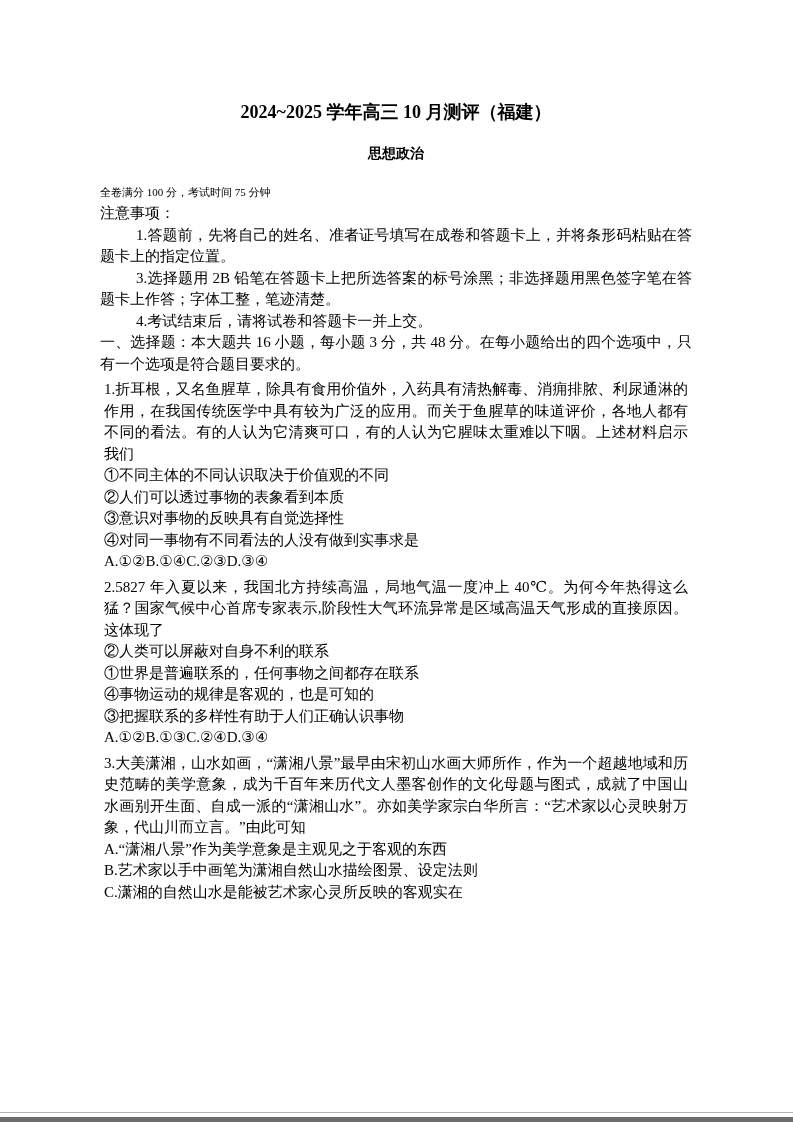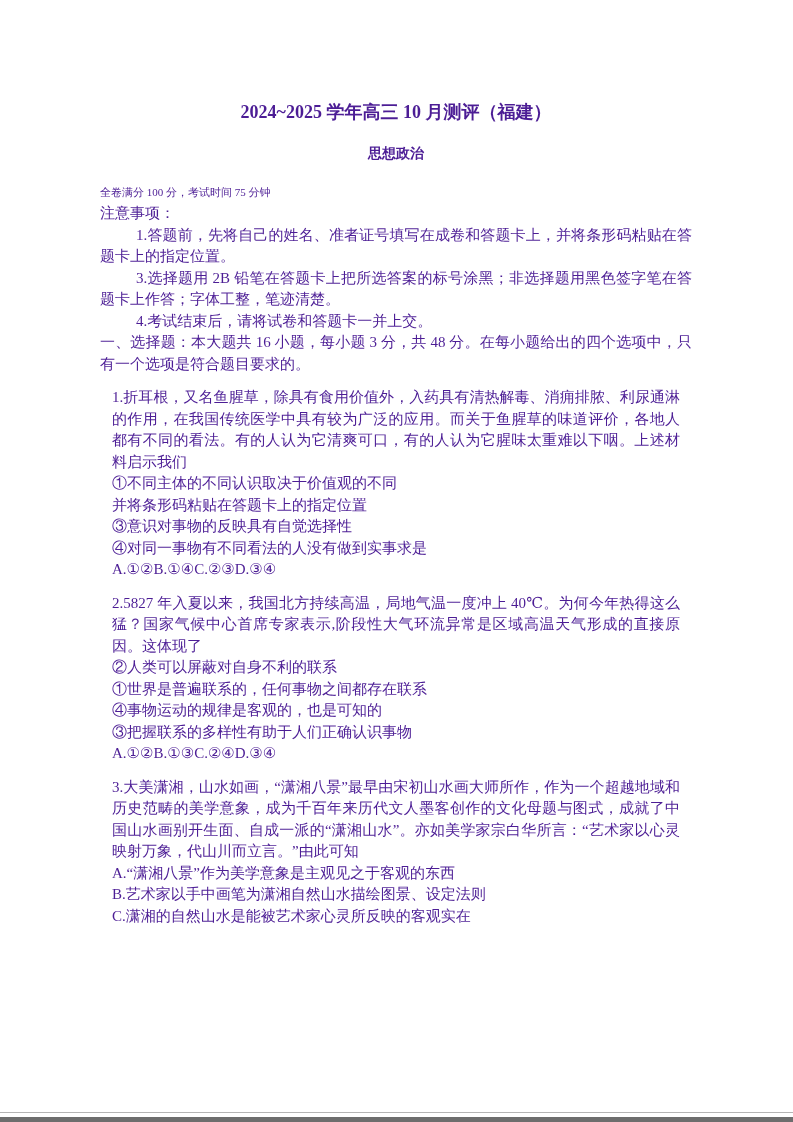--- a/index.html
+++ b/index.html
@@ -7,21 +7,21 @@
     padding: 0;
     background: #ffffff;
   }
   .page {
     position: relative;
     width: 793px;
     height: 1122px;
     background: #ffffff;
     overflow: hidden;
     font-family: "Liberation Serif", "DejaVu Serif", serif;
-    color: #4c1d95;
+    color: #000000;
   }
   .content {
     position: absolute;
     left: 100px;
     top: 92px;
     width: 592px;
     font-size: 15px;
     line-height: 21.5px;
     text-align: justify;
   }
@@ -50,21 +50,21 @@
     margin: 0;
   }
   .notice-item {
     margin: 0;
     text-indent: 2.4em;
   }
   .section-heading {
     margin: 0;
   }
   .question {
-    margin: 12px;
+    margin: 4px;
   }
   .stem {
     margin: 0;
   }
   .opt-line {
     margin: 0;
     text-align: left;
   }
   .bottom-thin-line {
     position: absolute;
@@ -96,21 +96,21 @@
     <div class="notice-heading">注意事项：</div>
     <p class="notice-item">1.答题前，先将自己的姓名、准者证号填写在成卷和答题卡上，并将条形码粘贴在答题卡上的指定位置。</p>
     <p class="notice-item">3.选择题用 2B 铅笔在答题卡上把所选答案的标号涂黑；非选择题用黑色签字笔在答题卡上作答；字体工整，笔迹清楚。</p>
     <p class="notice-item">4.考试结束后，请将试卷和答题卡一并上交。</p>
 
     <div class="section-heading">一、选择题：本大题共 16 小题，每小题 3 分，共 48 分。在每小题给出的四个选项中，只有一个选项是符合题目要求的。</div>
 
     <div class="question">
       <p class="stem">1.折耳根，又名鱼腥草，除具有食用价值外，入药具有清热解毒、消痈排脓、利尿通淋的作用，在我国传统医学中具有较为广泛的应用。而关于鱼腥草的味道评价，各地人都有不同的看法。有的人认为它清爽可口，有的人认为它腥味太重难以下咽。上述材料启示我们</p>
       <div class="opt-line">①不同主体的不同认识取决于价值观的不同</div>
-      <div class="opt-line">并将条形码粘贴在答题卡上的指定位置</div>
+      <div class="opt-line">②人们可以透过事物的表象看到本质</div>
       <div class="opt-line">③意识对事物的反映具有自觉选择性</div>
       <div class="opt-line">④对同一事物有不同看法的人没有做到实事求是</div>
       <div class="opt-line">A.①②B.①④C.②③D.③④</div>
     </div>
 
     <div class="question">
       <p class="stem">2.5827 年入夏以来，我国北方持续高温，局地气温一度冲上 40℃。为何今年热得这么猛？国家气候中心首席专家表示,阶段性大气环流异常是区域高温天气形成的直接原因。这体现了</p>
       <div class="opt-line">②人类可以屏蔽对自身不利的联系</div>
       <div class="opt-line">①世界是普遍联系的，任何事物之间都存在联系</div>
       <div class="opt-line">④事物运动的规律是客观的，也是可知的</div>

